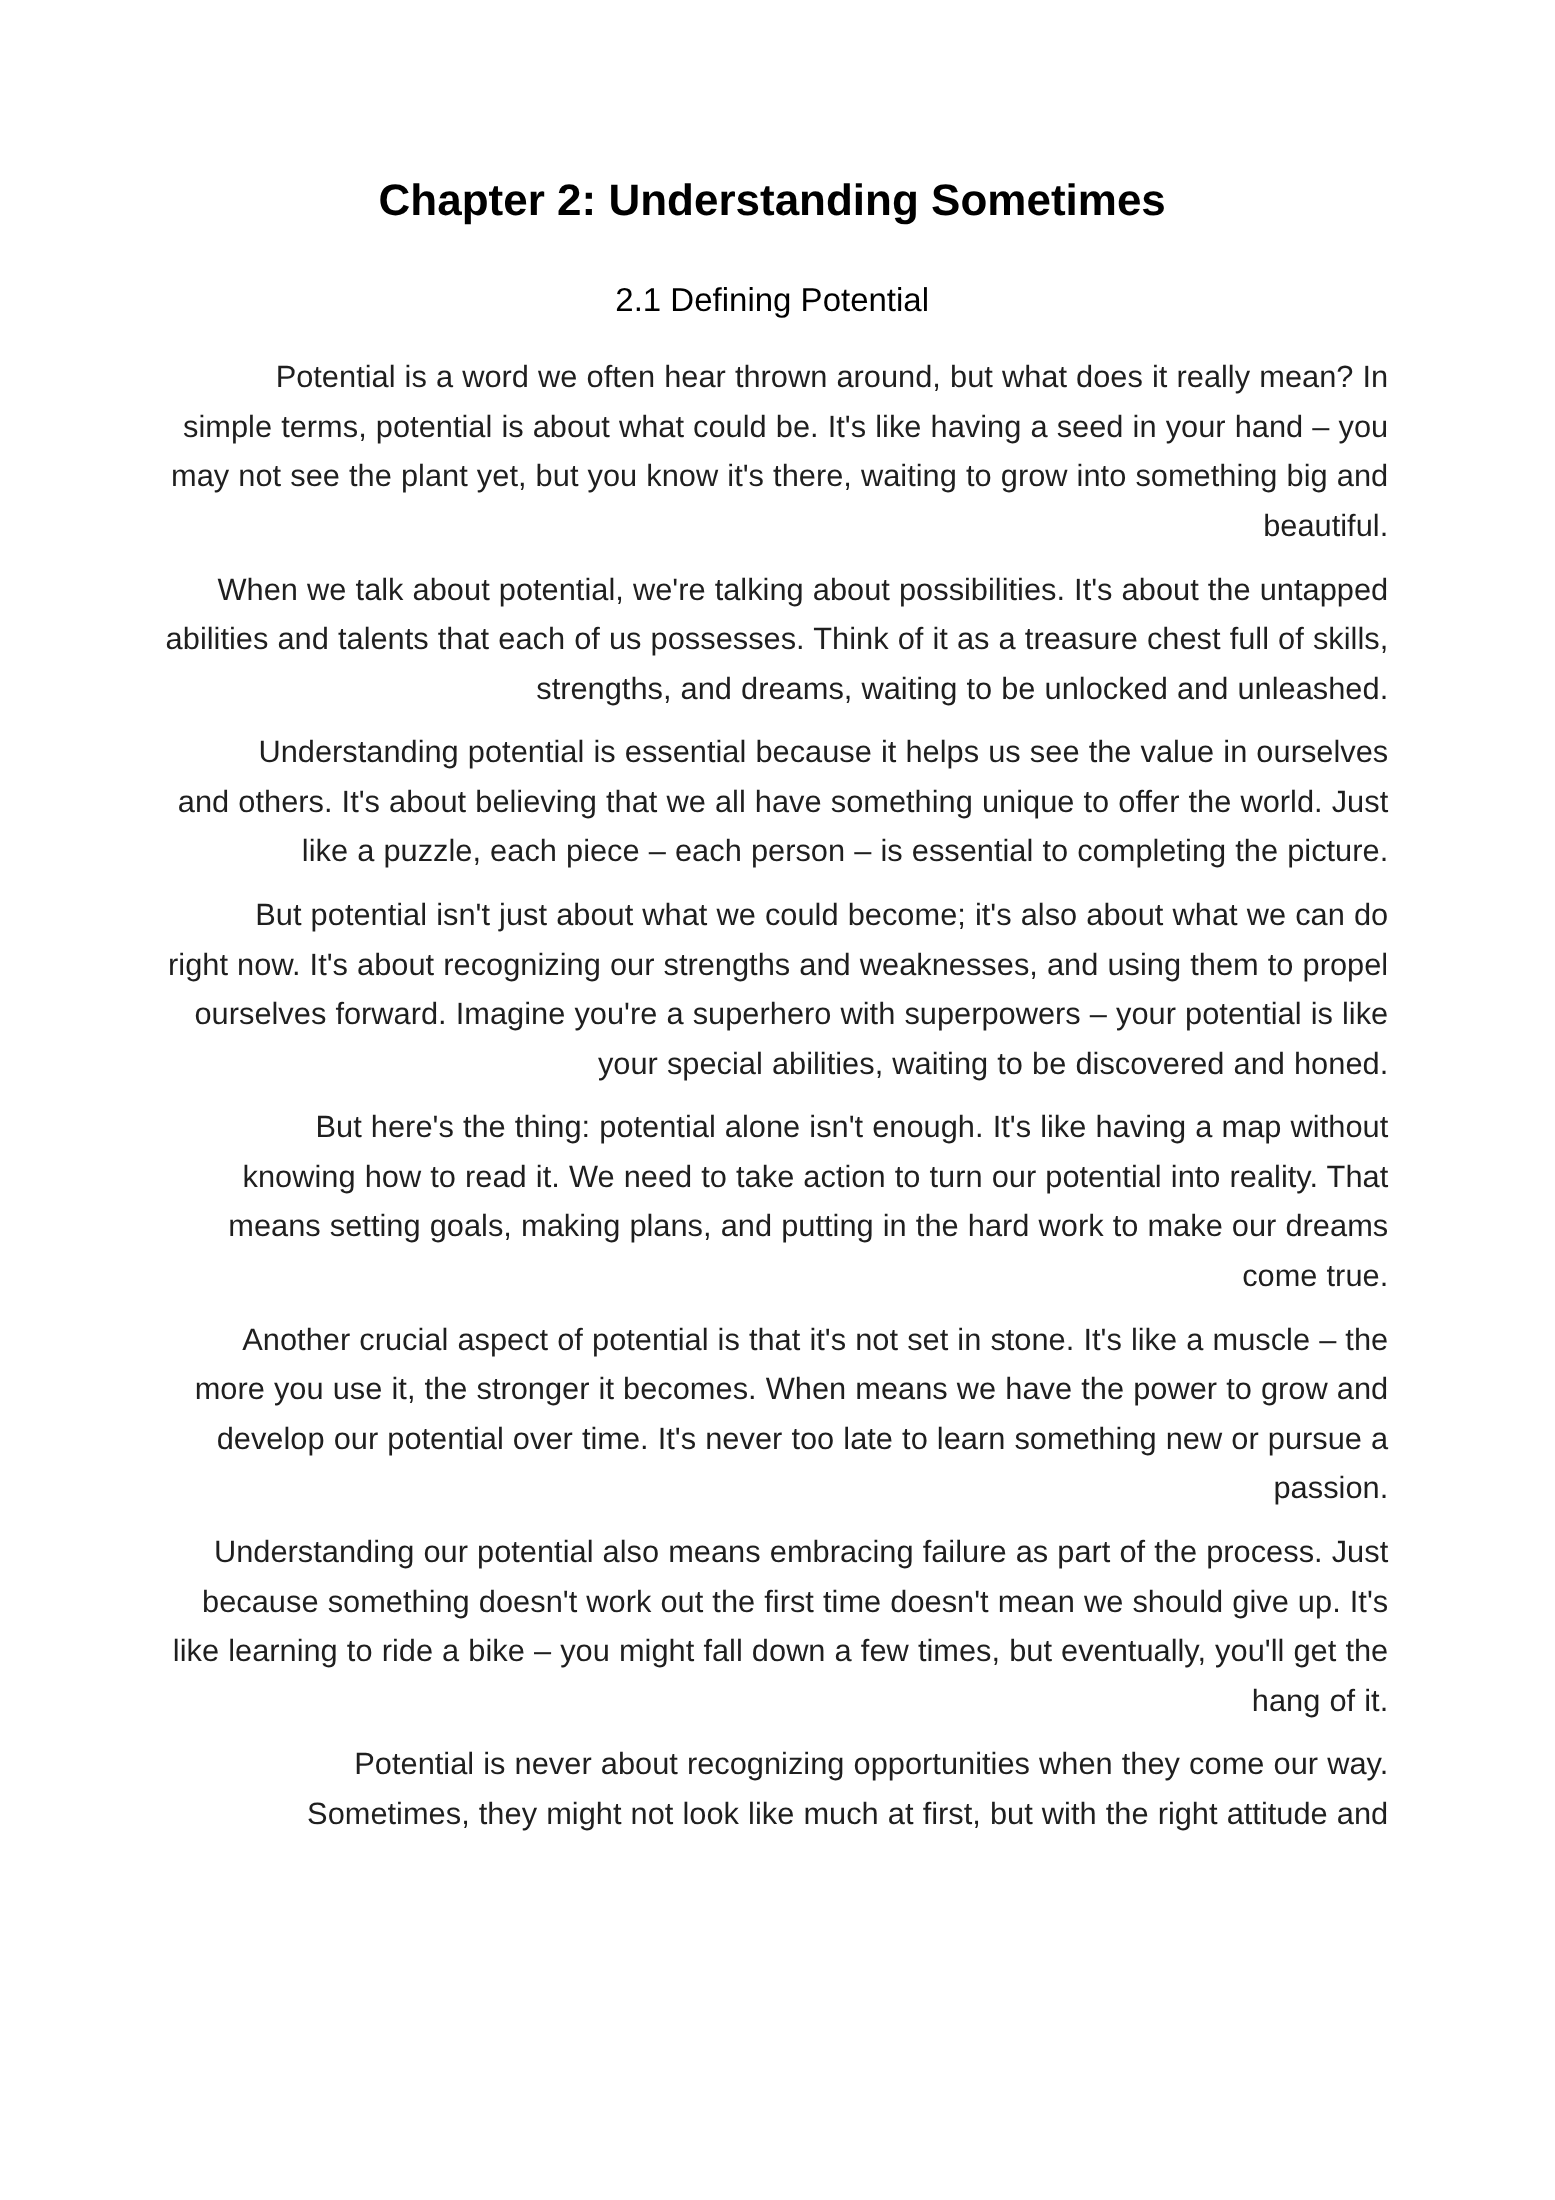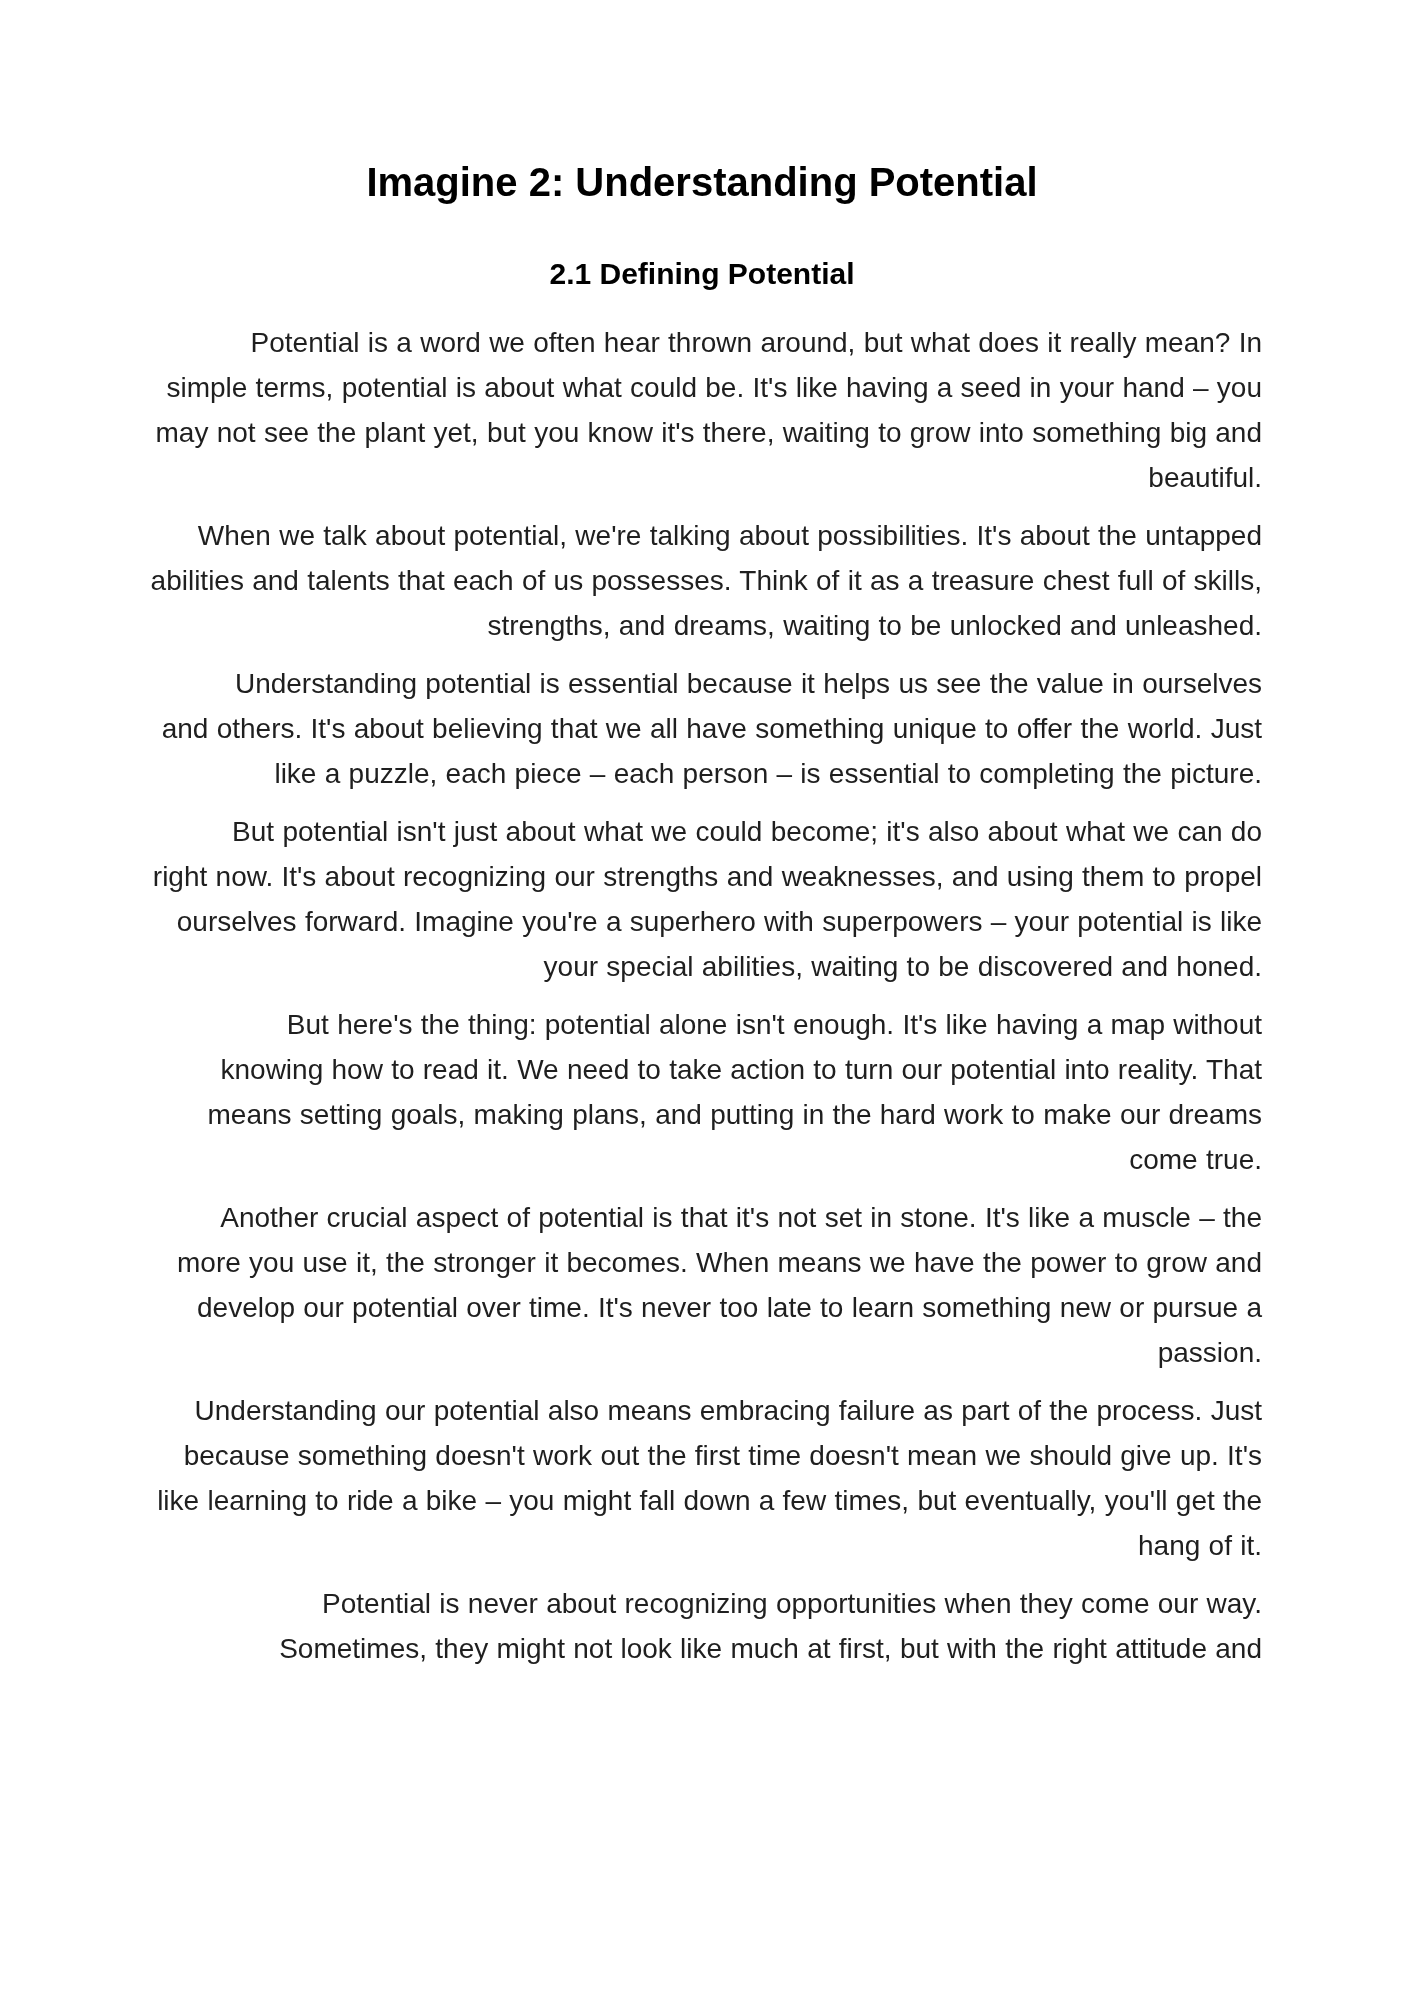--- a/index.html
+++ b/index.html
@@ -24,40 +24,40 @@
     font-size: 40px;
     line-height: 48px;
     font-weight: bold;
     text-align: center;
     color: #000000;
     margin: 0 0 50px 0;
   }
   .section-heading {
     font-size: 30px;
     line-height: 36px;
-    font-weight: bold;
+    font-weight: normal;
     text-align: center;
     color: #000000;
     margin: 0 0 28px 0;
   }
   .body-paragraph {
     font-size: 28px;
     line-height: 45px;
     color: #1f1f1f;
     margin: 0 0 13px 0;
     text-indent: 38px;
     text-align: right;
     word-spacing: 0.5px;
   }
 </style>
 </head>
 <body>
 
 <div class="page">
-  <h1 class="doc-title">Imagine 2: Understanding Potential</h1>
+  <h1 class="doc-title">Chapter 2: Understanding Sometimes</h1>
 
   <h2 class="section-heading">2.1 Defining Potential</h2>
 
   <p class="body-paragraph">Potential is a word we often hear thrown around, but what does it really mean? In simple terms, potential is about what could be. It's like having a seed in your hand – you may not see the plant yet, but you know it's there, waiting to grow into something big and beautiful.</p>
   <p class="body-paragraph">When we talk about potential, we're talking about possibilities. It's about the untapped abilities and talents that each of us possesses. Think of it as a treasure chest full of skills, strengths, and dreams, waiting to be unlocked and unleashed.</p>
   <p class="body-paragraph">Understanding potential is essential because it helps us see the value in ourselves and others. It's about believing that we all have something unique to offer the world. Just like a puzzle, each piece – each person – is essential to completing the picture.</p>
   <p class="body-paragraph">But potential isn't just about what we could become; it's also about what we can do right now. It's about recognizing our strengths and weaknesses, and using them to propel ourselves forward. Imagine you're a superhero with superpowers – your potential is like your special abilities, waiting to be discovered and honed.</p>
   <p class="body-paragraph">But here's the thing: potential alone isn't enough. It's like having a map without knowing how to read it. We need to take action to turn our potential into reality. That means setting goals, making plans, and putting in the hard work to make our dreams come true.</p>
   <p class="body-paragraph">Another crucial aspect of potential is that it's not set in stone. It's like a muscle – the more you use it, the stronger it becomes. When means we have the power to grow and develop our potential over time. It's never too late to learn something new or pursue a passion.</p>
   <p class="body-paragraph">Understanding our potential also means embracing failure as part of the process. Just because something doesn't work out the first time doesn't mean we should give up. It's like learning to ride a bike – you might fall down a few times, but eventually, you'll get the hang of it.</p>

